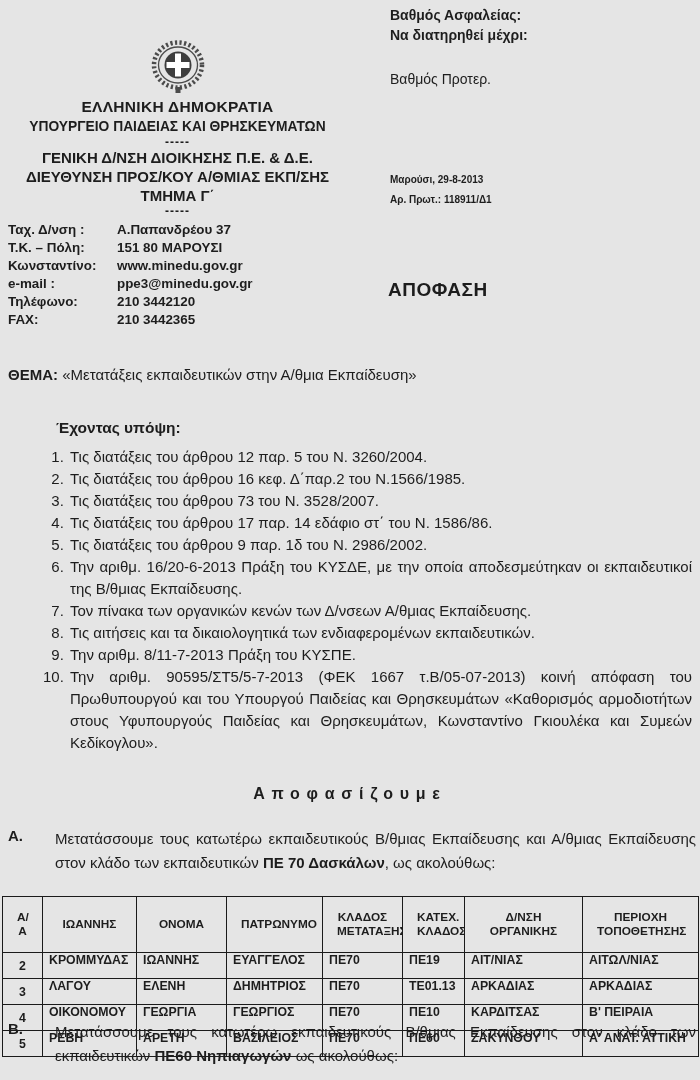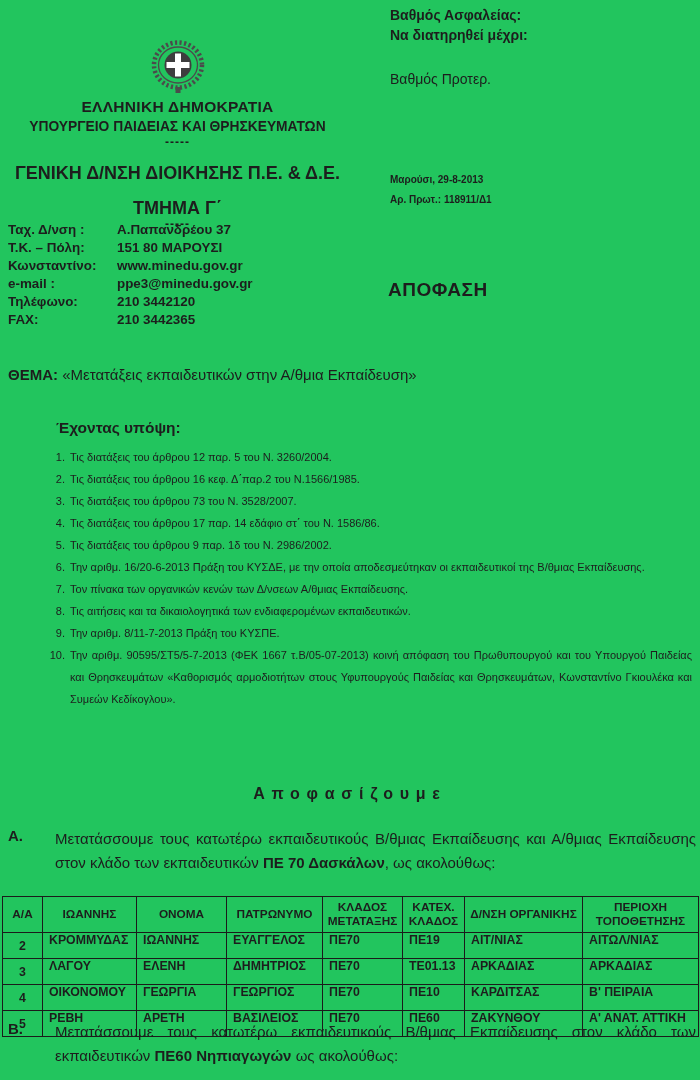--- a/index.html
+++ b/index.html
@@ -1,66 +1,66 @@
 <!DOCTYPE html>
 <html lang="el"><head>
 <meta charset="utf-8">
 <style>
   * { margin:0; padding:0; box-sizing:border-box; }
   html,body { background:#ffffff; }
   body { font-family:"Liberation Sans","DejaVu Sans",sans-serif; color:#1d1d1d; }
-  .page { position:relative; width:700px; height:1080px; background:#22c55e; overflow:hidden; }
+  .page { position:relative; width:700px; height:1080px; background:#e5e5e5; overflow:hidden; }
 
   
   .cls-block { position:absolute; left:390px; top:5px; font-size:14px; font-weight:bold; line-height:20px; }
   .cls-priority { position:absolute; left:390px; top:71px; font-size:14px; font-weight:normal; }
 
   
   .gov-header { position:absolute; left:5px; top:38px; width:345px; text-align:center; font-weight:bold; }
   .emblem { display:block; margin:0 auto 3px auto; }
   .gov-l1 { font-size:15.5px; line-height:20px; letter-spacing:0.3px; }
   .gov-l2 { font-size:13.8px; line-height:19px; }
   .gov-div { font-size:12px; line-height:12px; letter-spacing:1px; font-weight:bold; }
-  .gov-l3 { font-size:18px; line-height:19px;margin-top:16px; }
+  .gov-l3 { font-size:15px; line-height:19px; }
 
   
   .contact { position:absolute; left:8px; top:221px; font-size:13.4px; font-weight:bold; }
   .contact-row { display:flex; height:18px; line-height:18px; }
   .contact-label { width:109px; }
   .contact-value { }
 
   
   .proto { position:absolute; left:390px; top:170px; font-size:10px; font-weight:bold; line-height:20px; }
 
   .apofasi-title { position:absolute; left:388px; top:279px; font-size:19px; font-weight:bold; letter-spacing:0.5px; }
 
   .thema { position:absolute; left:8px; top:366px; width:688px; font-size:15px; }
   .thema b { font-weight:bold; }
 
   .exontas { position:absolute; left:56px; top:419px; font-size:15.5px; font-weight:bold; }
 
-  .considering { position:absolute; left:40px; top:446px; width:652px; font-size:11px; }
+  .considering { position:absolute; left:40px; top:446px; width:652px; font-size:15px; }
   .considering ol { margin:0; padding-left:28px; }
   .considering li { line-height:22px; text-align:justify; padding-left:2px; }
 
   .decide-heading { position:absolute; left:0; top:785px; width:700px; text-align:center;
                     font-size:16px; font-weight:bold; letter-spacing:0.42em; }
 
   .section-para { position:absolute; left:8px; width:688px; font-size:15px; }
   .sec-a { top:827px; }
   .sec-b { top:1020px; }
   .section-label { position:absolute; left:0; top:0; font-weight:bold; }
   .section-text { margin-left:47px; width:641px; text-align:justify; line-height:24px; }
   .section-text b { font-weight:bold; }
 
   
   .tbl-wrap { position:absolute; left:2px; top:896px; width:696px; }
   table { border-collapse:collapse; width:696px; table-layout:fixed; }
   th, td { border:1.6px solid #1b1b1b; font-weight:bold; overflow:hidden; }
-  th { font-size:11.8px; text-align:center; vertical-align:middle; height:33px; line-height:13.5px; padding:4px; }
+  th { font-size:11.8px; text-align:center; vertical-align:middle; height:33px; line-height:13.5px; padding:14px; }
   td { font-size:12.3px; height:18px; padding:0 0 11px 6px; text-align:left; vertical-align:middle; white-space:nowrap; }
   td.center { text-align:center; padding:0; }
 </style>
 </head>
 <body>
 
 <div class="page">
 
   <div class="cls-block">
     <div>Βαθμός Ασφαλείας:</div>
@@ -74,20 +74,21 @@
       <ellipse cx="32" cy="27" rx="19.5" ry="18" fill="none" stroke="#4b4b4b" stroke-width="1.3"></ellipse>
       <circle cx="32" cy="27" r="13.5" fill="#3e3e3e"></circle>
       <rect x="29" y="15.5" width="6" height="23" fill="#ffffff"></rect>
       <rect x="20.5" y="24" width="23" height="6" fill="#ffffff"></rect>
       <rect x="29.5" y="49" width="5" height="6" fill="#4b4b4b"></rect>
     </svg>
     <div class="gov-l1">ΕΛΛΗΝΙΚΗ ΔΗΜΟΚΡΑΤΙΑ</div>
     <div class="gov-l2">ΥΠΟΥΡΓΕΙΟ  ΠΑΙΔΕΙΑΣ ΚΑΙ ΘΡΗΣΚΕΥΜΑΤΩΝ</div>
     <div class="gov-div">-----</div>
     <div class="gov-l3">ΓΕΝΙΚΗ Δ/ΝΣΗ ΔΙΟΙΚΗΣΗΣ Π.Ε. &amp;  Δ.Ε.</div>
+    <div class="gov-l3">ΔΙΕΥΘΥΝΣΗ ΠΡΟΣ/ΚΟΥ  Α/ΘΜΙΑΣ  ΕΚΠ/ΣΗΣ</div>
     <div class="gov-l3">ΤΜΗΜΑ  Γ΄</div>
     <div class="gov-div">-----</div>
   </div>
 
   <div class="contact">
     <div class="contact-row">
       <div class="contact-label">Ταχ. Δ/νση :</div>
       <div class="contact-value">Α.Παπανδρέου 37</div>
     </div>
     <div class="contact-row">

